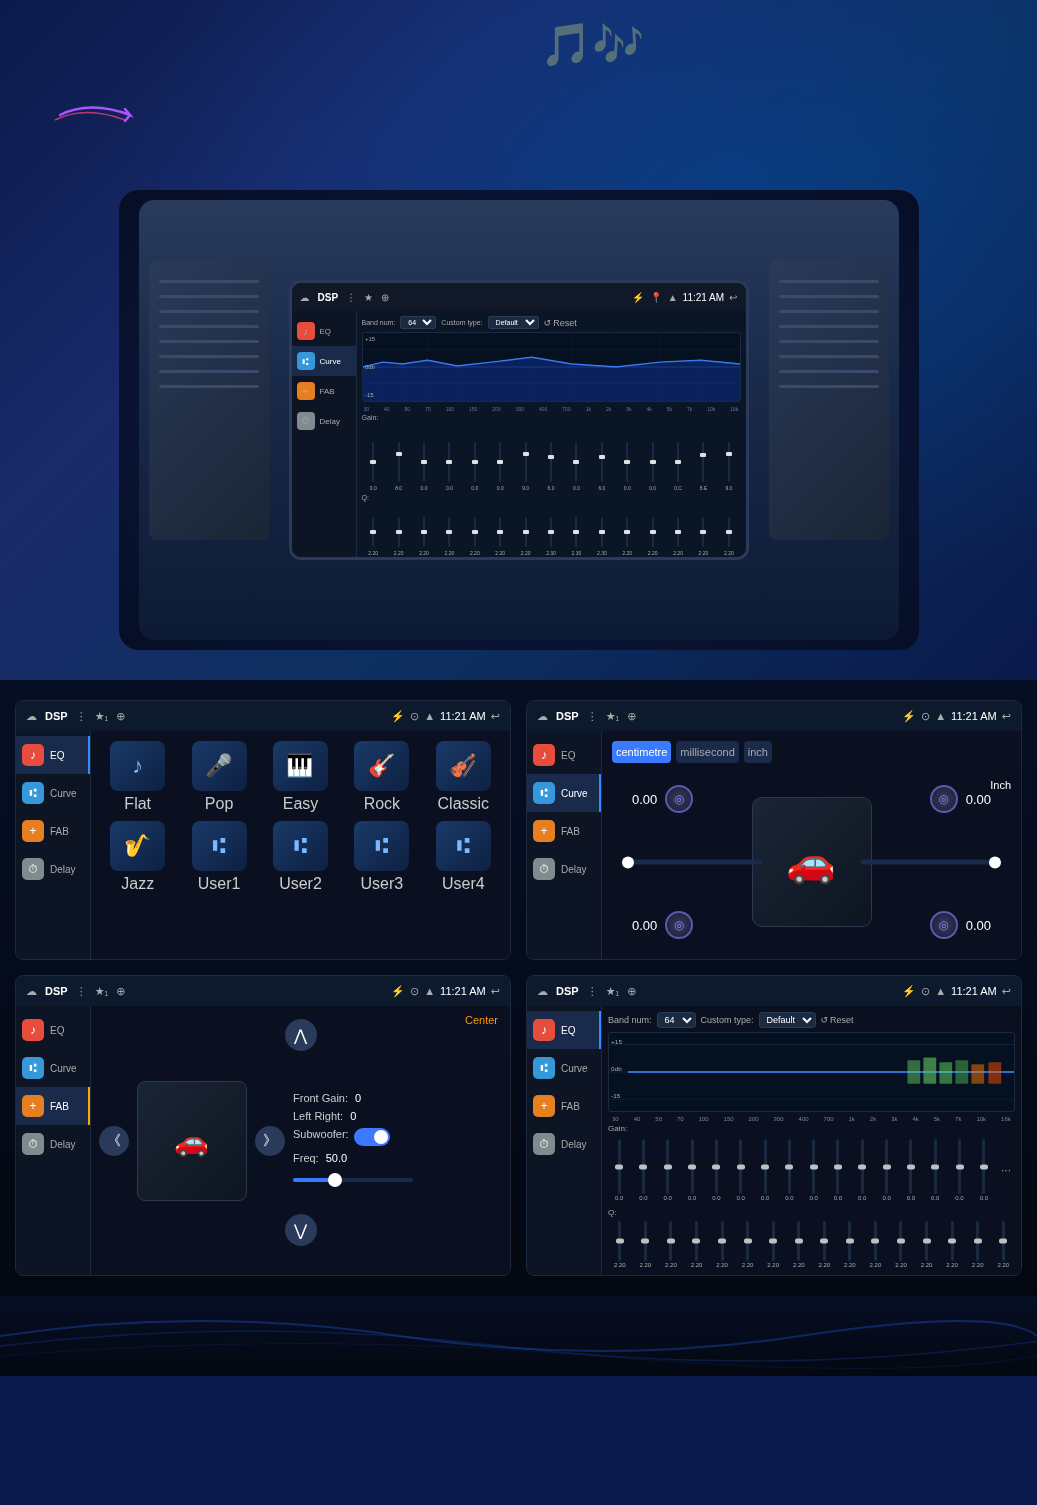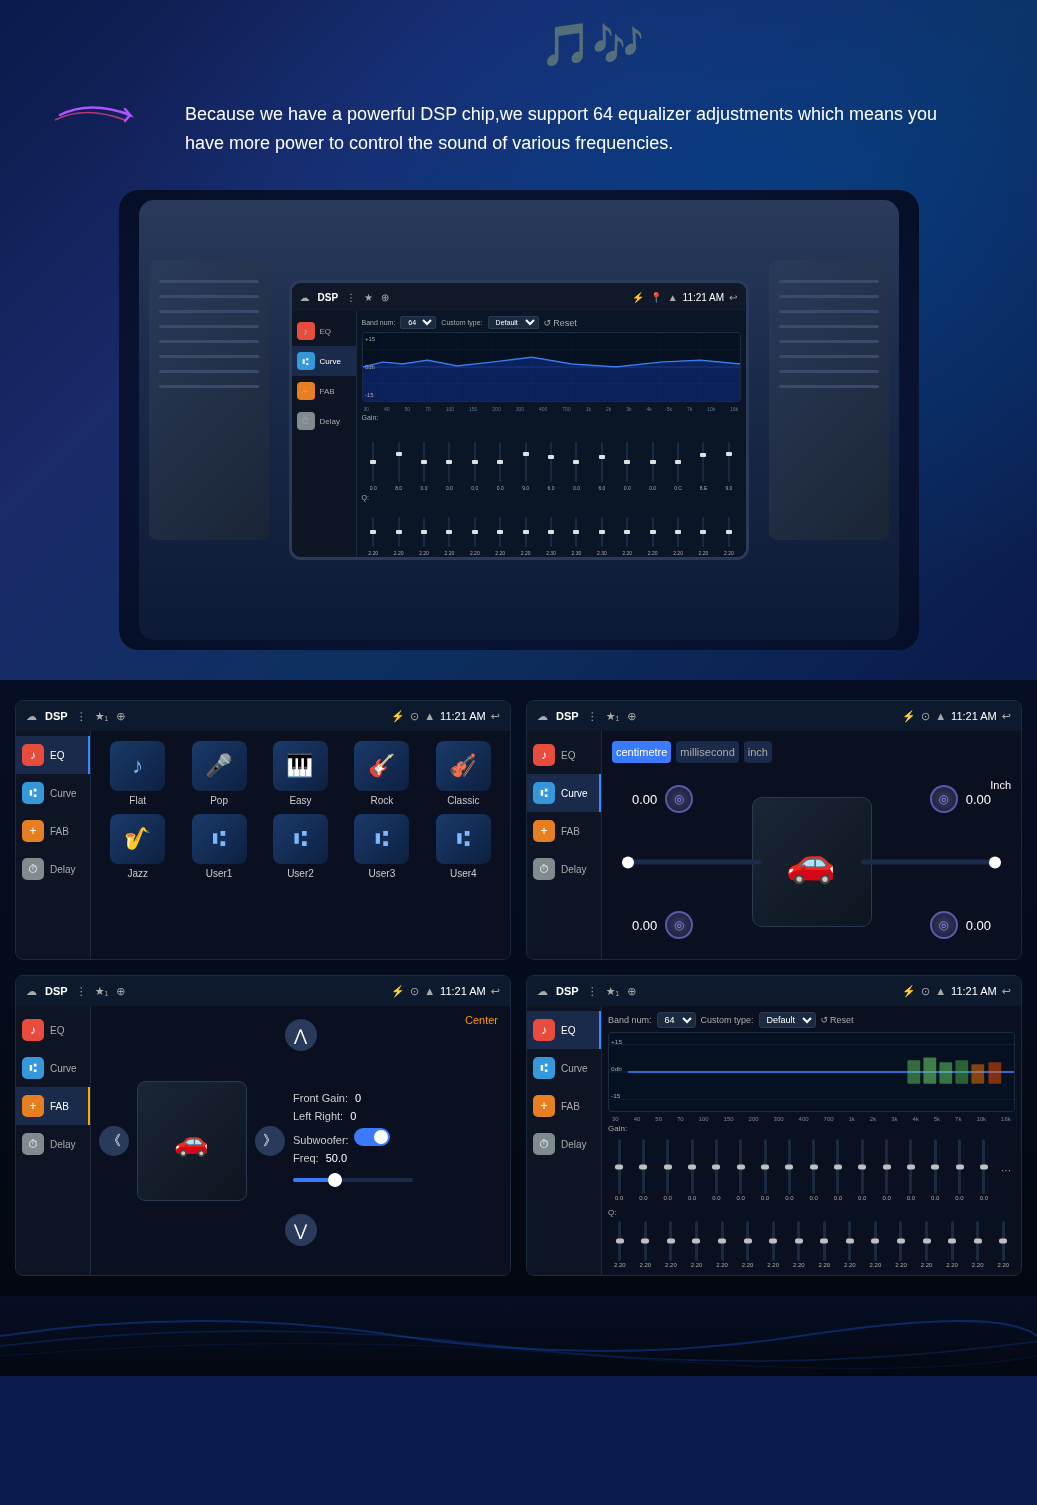--- a/index.html
+++ b/index.html
@@ -320,21 +320,21 @@
       height: 50px;
       background: linear-gradient(135deg, #1a3a6a, #0d2040);
       border-radius: 8px;
       display: flex;
       align-items: center;
       justify-content: center;
       font-size: 22px;
       color: #7ab8ff;
     }
     .preset-label {
-      font-size: 10px;
+      font-size: 16px;
       color: #cccccc;
       text-align: right;
     }
 
     
     .delay-panel-main {
       flex: 1;
       background: #0a1020;
       padding: 10px;
       display: flex;
@@ -413,21 +413,21 @@
       font-size: 14px;
       color: #fff;
     }
     .fab-sub-row-inner {
       display: flex;
       flex-direction: column;
       gap: 6px;
     }
     .fab-toggle {
       display: flex;
-      align-items: flex-end;
+      align-items: flex-start;
       gap: 5px;
     }
     .toggle-track {
       width: 36px;
       height: 18px;
       background: #3a7aff;
       border-radius: 9px;
       position: relative;
     }
     .toggle-thumb {
@@ -632,21 +632,20 @@
   <div class="hero-bg-decor"></div>
 
 
   <div class="hero-music-icon">🎵🎶</div>
 
   <svg class="hero-arrow" viewBox="0 0 120 40">
     <path d="M10,20 Q40,5 80,20 L75,14 M80,20 L75,26" stroke="#aa55ff" stroke-width="2.5" fill="none" stroke-linecap="round"></path>
     <path d="M5,25 Q35,10 75,25" stroke="#ff4488" stroke-width="1.5" fill="none" opacity="0.7"></path>
   </svg>
 
-  <div class="hero-desc">Because we have a powerful DSP chip,we support 64 equalizer adjustments which means you have more power to control the sound of various frequencies.</div>
 
   <div class="car-image-area">
     <div class="car-dashboard">
 
       <div class="vent-left">
         <div class="vent-lines">
           <div class="vent-line"></div>
             <div class="vent-line"></div>
             <div class="vent-line"></div>
           <div class="vent-line"></div>

